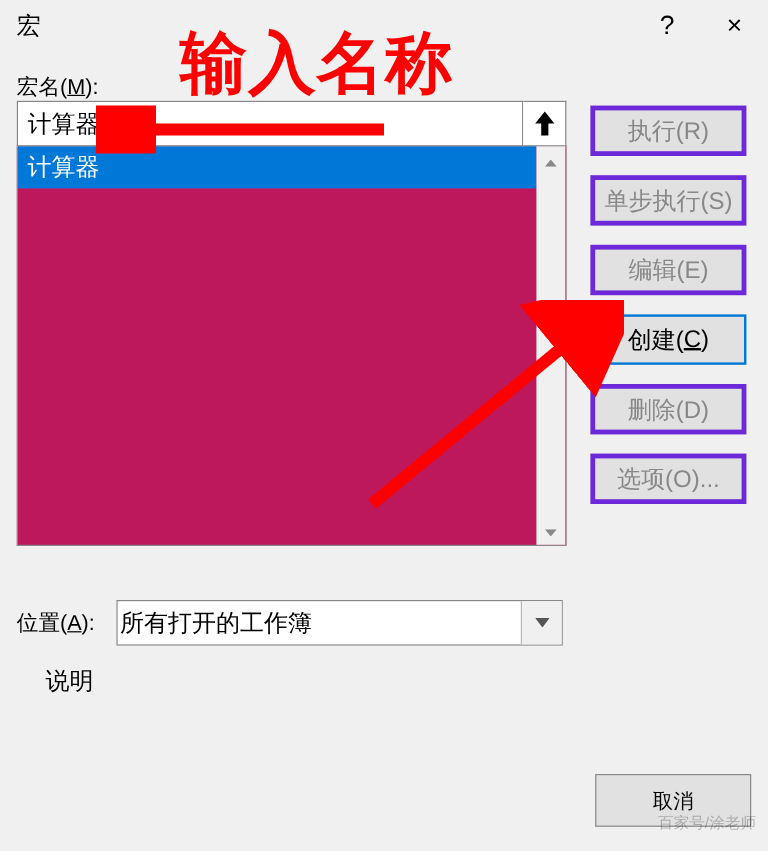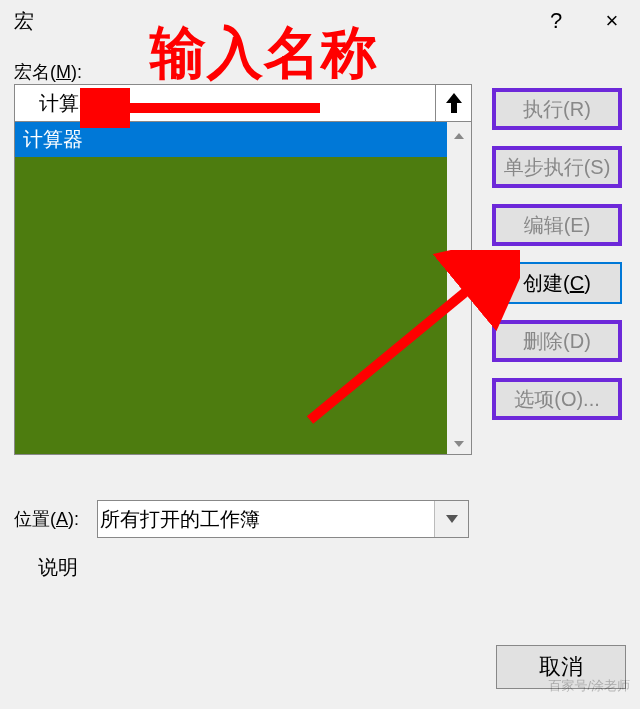--- a/index.html
+++ b/index.html
@@ -49,42 +49,42 @@
   .label { margin-bottom: 0; font-size: 18px; }
   .label .u, .btn-side .u { text-decoration: underline; }
   .name-row {
     display: flex;
     width: 458px;
     height: 38px;
   }
   .name-input {
     flex: 1;
     border: 1px solid #888;
-    padding: 4px 24px;
+    padding: 4px 8px;
     font-size: 20px;
     font-family: inherit;
     background: #fff;
     outline: none;
   }
   .name-go {
     width: 36px;
     border: 1px solid #888;
     border-left: none;
     background: #fff;
     display: flex;
     align-items: center;
     justify-content: center;
     font-size: 22px;
     font-weight: 700;
   }
   .listbox {
     width: 458px;
     height: 334px;
     border: 1px solid #888;
-    background: #4d7c0f;
+    background: #be185d;
     display: flex;
     margin-top: -1px;
   }
   .list-items { flex: 1; }
   .list-item {
     padding: 4px 8px;
     font-size: 20px;
     background: #0078d7;
     color: #fff;
   }
@@ -160,21 +160,21 @@
     position: absolute;
     right: 14px;
     bottom: 20px;
     width: 130px;
     height: 44px;
     border: 1px solid #888;
     background: #e1e1e1;
     display: flex;
     align-items: center;
     justify-content: center;
-    font-size: 22px;
+    font-size: 17px;
   }
   .watermark {
     position: absolute;
     right: 10px;
     bottom: 14px;
     font-size: 13px;
     color: rgba(0,0,0,0.25);
   }
   svg.arrow { position: absolute; pointer-events: none; }
 </style>

